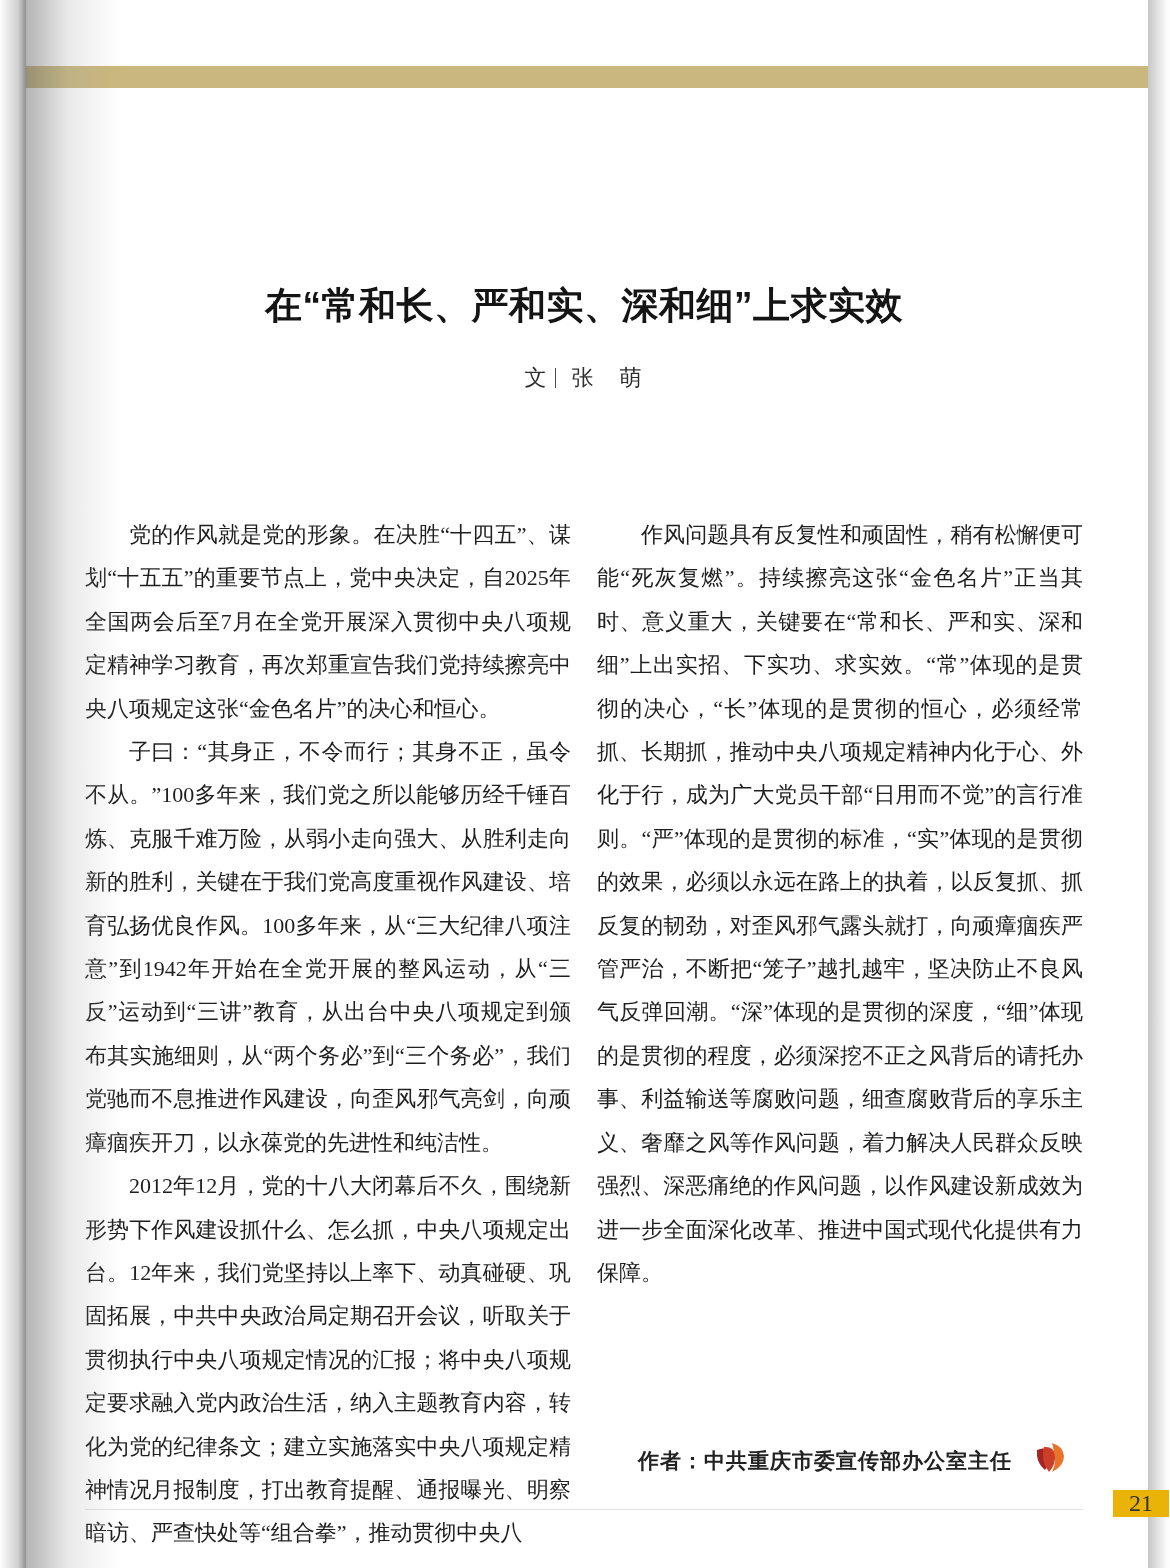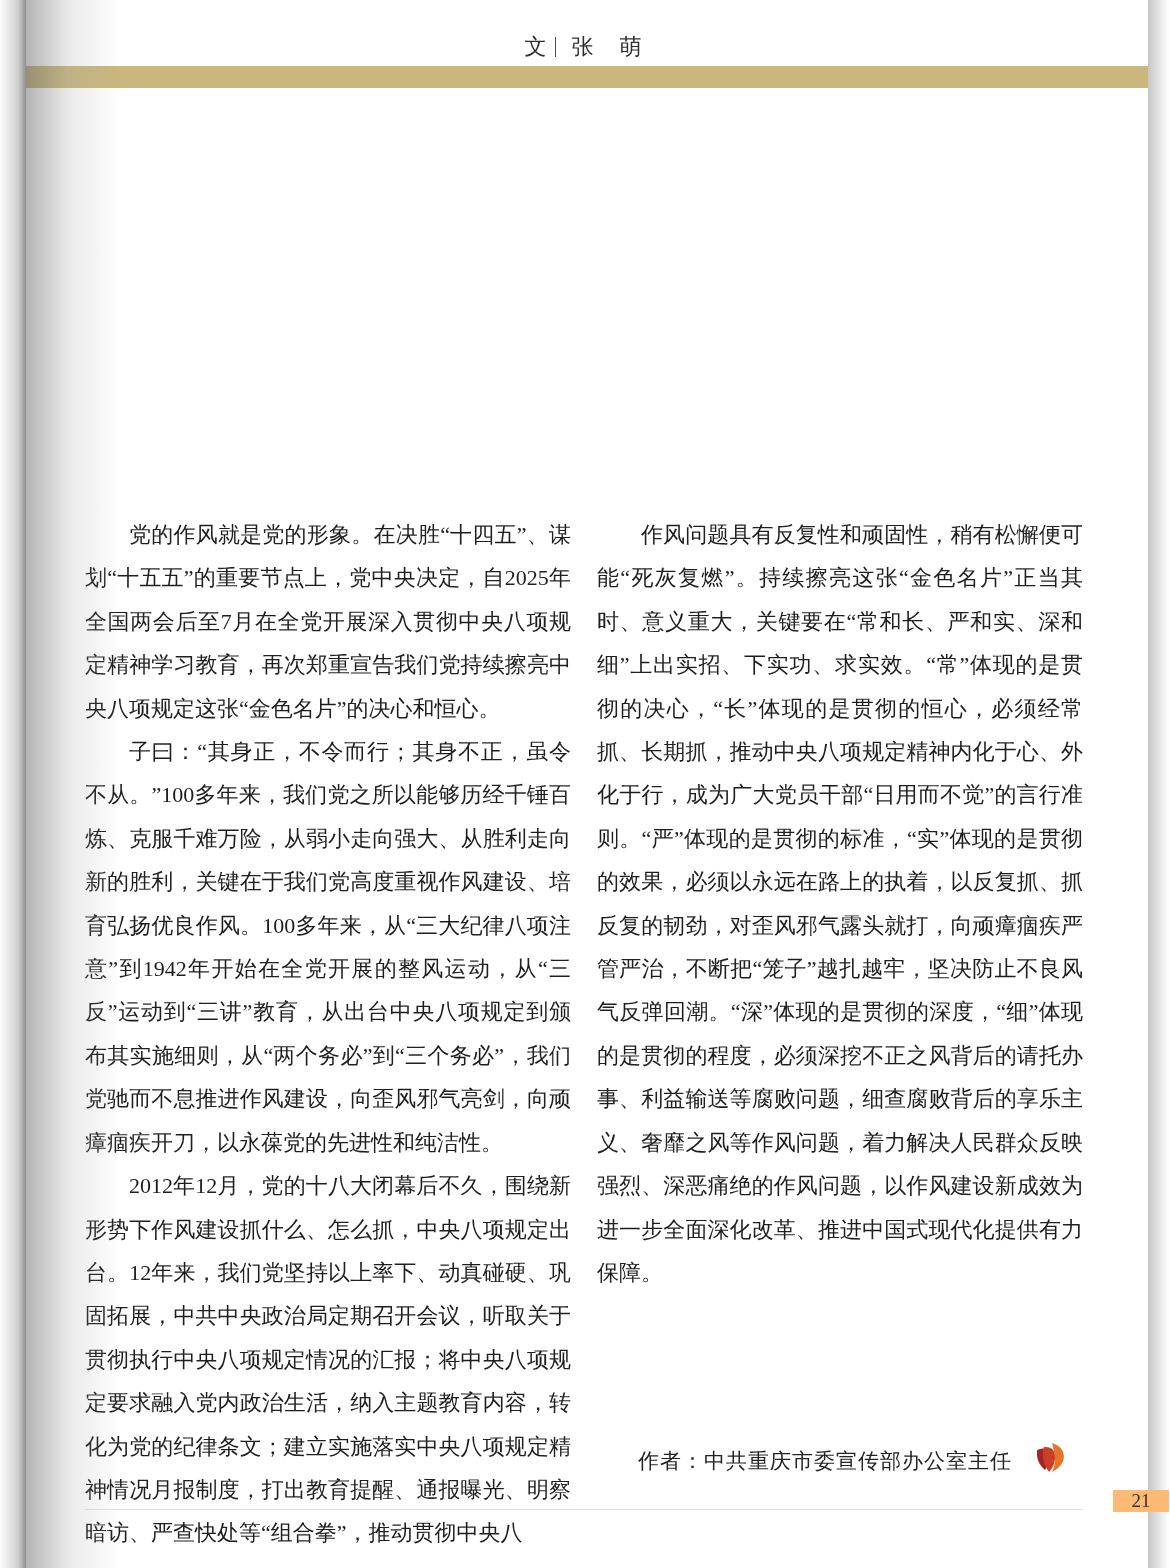--- a/index.html
+++ b/index.html
@@ -81,55 +81,56 @@
     line-height: 43.4px;
     text-align: justify;
     text-justify: inter-ideograph;
     color: #1e1e1e;
   }
   .para { margin: 0; }
   .para.indent { text-indent: 2em; }
   .author-note {
     position: absolute; left: 553px; top: 1447px;
     font-size: 21px;
-    font-weight: normal;
+    font-weight: bold;
     color: #222222;
     letter-spacing: 1px;
   }
   .logo {
     position: absolute; left: 948px; top: 1438px;
     width: 36px; height: 44px;
   }
   .footer-rule {
     position: absolute; left: 0; top: 1509px;
     width: 100%; height: 1px;
     background: #e2e2e2;
     z-index: 2;
   }
   .page-number {
     position: absolute; left: 1028px; top: 1490px;
     width: 56px;
     text-align: center;
-    background: #fdba74;
-    font-size: 19px;
+    background: #eab308;
+    font-size: 24px;
     color: #333333;
     z-index: 3;
   }
 </style>
 </head>
 <body>
 
 <div class="edge-shadow-left"></div>
 <div class="edge-shadow-right"></div>
 
 <div class="page">
   <div class="spine-shadow"></div>
   <div class="accent-bar" style="background: rgb(201, 183, 125);"></div>
 
   <div class="content">
+    <h1 class="title">在“常和长、严和实、深和细”上求实效</h1>
 
     <div class="byline">
       <span>文</span><span class="divider"></span><span>张　萌</span>
     </div>
 
     <div class="body-columns">
       <div class="col">
         <p class="para indent">党的作风就是党的形象。在决胜“十四五”、谋划“十五五”的重要节点上，党中央决定，自2025年全国两会后至7月在全党开展深入贯彻中央八项规定精神学习教育，再次郑重宣告我们党持续擦亮中央八项规定这张“金色名片”的决心和恒心。</p>
         <p class="para indent">子曰：“其身正，不令而行；其身不正，虽令不从。”100多年来，我们党之所以能够历经千锤百炼、克服千难万险，从弱小走向强大、从胜利走向新的胜利，关键在于我们党高度重视作风建设、培育弘扬优良作风。100多年来，从“三大纪律八项注意”到1942年开始在全党开展的整风运动，从“三反”运动到“三讲”教育，从出台中央八项规定到颁布其实施细则，从“两个务必”到“三个务必”，我们党驰而不息推进作风建设，向歪风邪气亮剑，向顽瘴痼疾开刀，以永葆党的先进性和纯洁性。</p>
         <p class="para indent">2012年12月，党的十八大闭幕后不久，围绕新形势下作风建设抓什么、怎么抓，中央八项规定出台。12年来，我们党坚持以上率下、动真碰硬、巩固拓展，中共中央政治局定期召开会议，听取关于贯彻执行中央八项规定情况的汇报；将中央八项规定要求融入党内政治生活，纳入主题教育内容，转化为党的纪律条文；建立实施落实中央八项规定精神情况月报制度，打出教育提醒、通报曝光、明察暗访、严查快处等“组合拳”，推动贯彻中央八</p>

